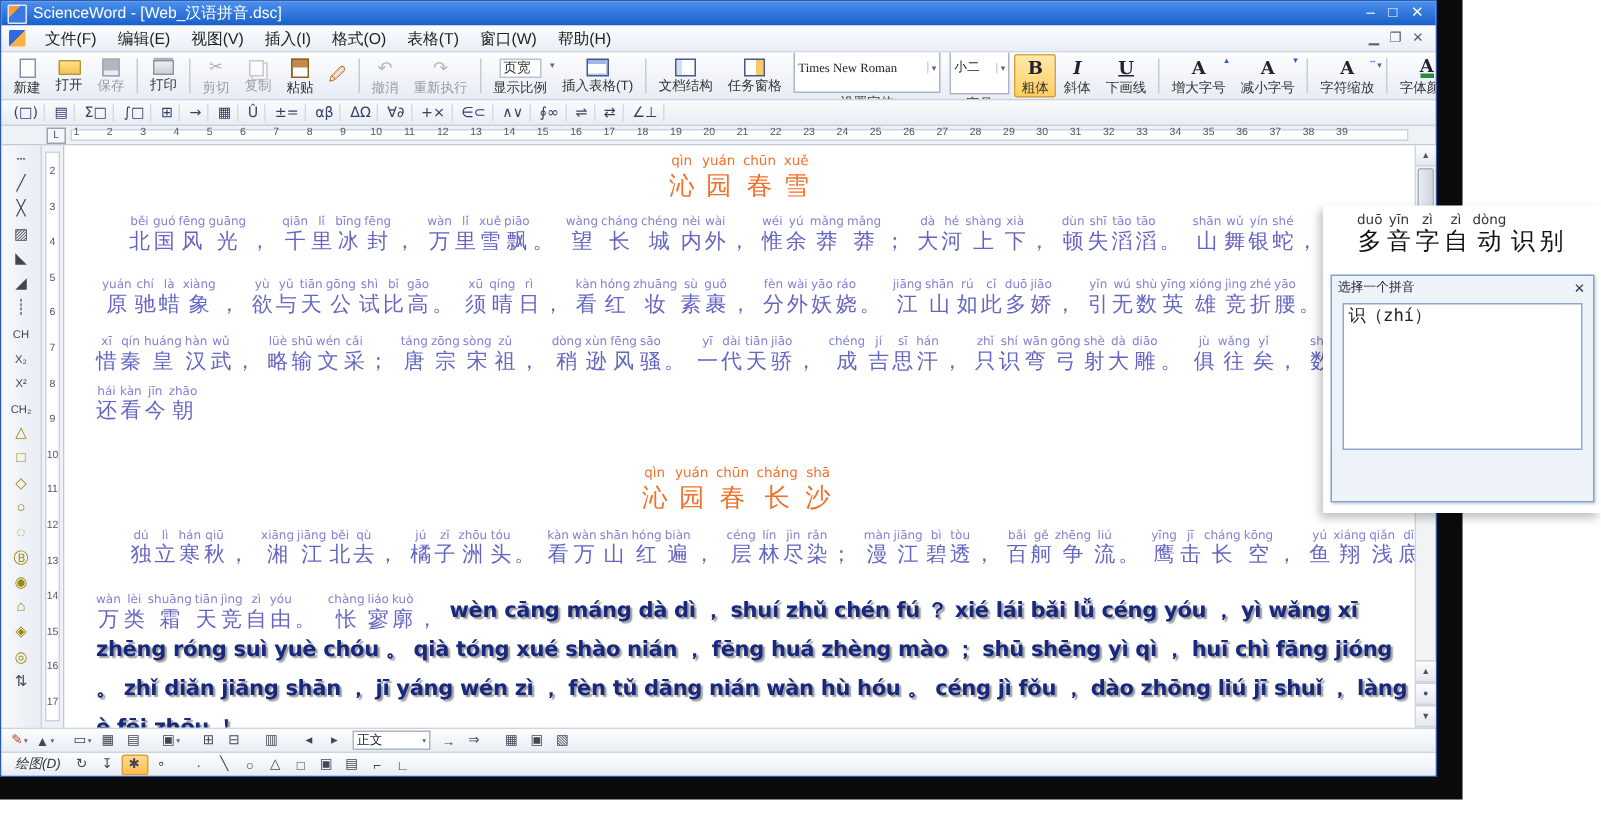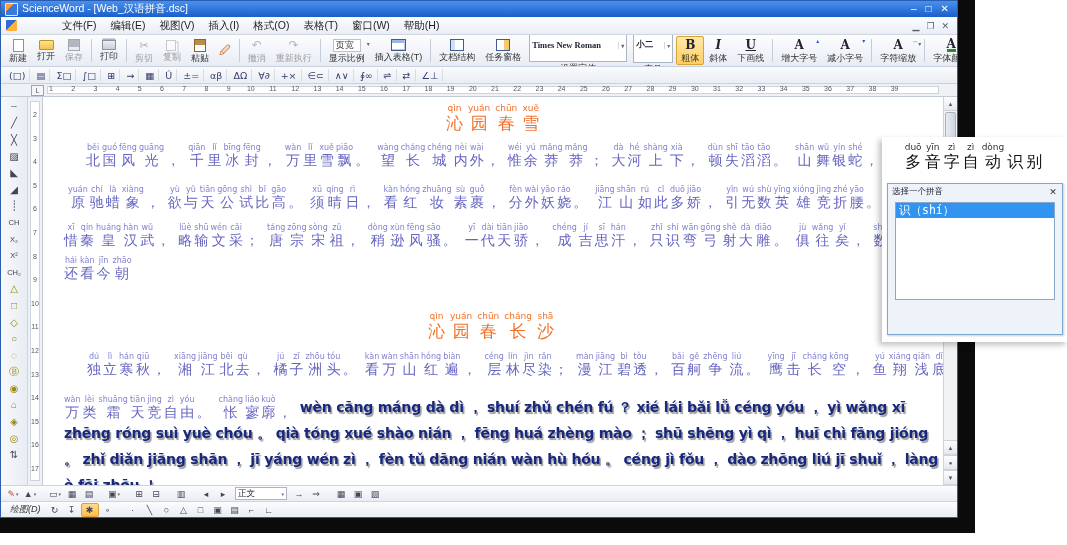--- a/index.html
+++ b/index.html
@@ -13,21 +13,21 @@
   
   #win{position:absolute;left:0;top:0;width:958px;height:518px;background:#eef2f8;display:flex;flex-direction:column;z-index:1;border:1px solid #2a5db0;box-sizing:border-box;}
 
   
   #titlebar{height:16px;background:linear-gradient(#4a90ee,#1a5fc8);display:flex;align-items:center;padding:0 4px;color:#fff;font-size:10.5px;flex:0 0 auto;}
   #appicon{width:11px;height:11px;margin-right:4px;background:linear-gradient(135deg,#ff9a3c 0 35%,#3a7ae0 35%);border:1px solid #dfe8ff;border-radius:1px;}
   #wctrl{margin-left:auto;display:flex;gap:9px;padding-right:4px;}
   #wctrl span{font-size:10px;line-height:10px;cursor:default;}
 
   
-  #menubar{height:17px;background:linear-gradient(#fbfcfe,#e9eef6);border-bottom:1px solid #cfd6e0;display:flex;align-items:center;padding:0 3px;flex:0 0 auto;gap:32px;}
+  #menubar{height:17px;background:linear-gradient(#fbfcfe,#e9eef6);border-bottom:1px solid #cfd6e0;display:flex;align-items:center;padding:0 3px;flex:0 0 auto;}
   #menuicon{width:11px;height:11px;margin:0 6px 0 2px;background:linear-gradient(135deg,#2a6be0 0 50%,#ffb13c 50%);border-radius:1px;}
   .menu-item{font-size:10.5px;color:#222;padding:1px 7px;cursor:default;}
   #dctrl{margin-left:auto;display:flex;gap:7px;padding-right:5px;color:#55606e;font-size:9px;}
 
   
   #toolbar{height:29px;background:linear-gradient(#fdfdfe,#e7ecf4);border-bottom:1px solid #c9d1dc;display:flex;align-items:stretch;padding:1px 2px 1px 3px;flex:0 0 auto;white-space:nowrap;overflow:hidden;}
   .tbtn{display:flex;flex-direction:column;align-items:center;justify-content:center;padding:0 5px;border-radius:2px;cursor:default;position:relative;}
   .tbtn.active{background:linear-gradient(#ffe9aa,#ffcf62);border:1px solid #d8a239;padding:0 4px;}
   .tbtn.disabled{opacity:.45;filter:grayscale(.8);}
   .tlabel{font-size:9px;color:#333;line-height:10px;margin-top:1px;}
@@ -47,21 +47,21 @@
   .ic-redo:before{content:"↷";font-size:12px;color:#3a6bd0;}
   .ic-table{width:13px;height:10px;border:1px solid #41598e;background:linear-gradient(#9db8e8 0 3px,#fff 3px),#fff;background-size:100% 100%;box-shadow:inset -4px 0 0 -3px #b9c9e6,inset 0 -3px 0 -2px #b9c9e6;}
   .ic-docmap{width:12px;height:10px;border:1px solid #41598e;background:linear-gradient(90deg,#cfe0f8 0 4px,#fff 4px);}
   .ic-panel{width:12px;height:10px;border:1px solid #41598e;background:linear-gradient(90deg,#fff 0 7px,#f8c86a 7px);}
   .glyph{font-family:"DejaVu Serif","Liberation Serif",serif;font-size:12px;font-weight:bold;color:#223;line-height:13px;}
   .g-italic .glyph{font-style:italic;}
   .g-underline .glyph{text-decoration:underline;}
   .mk{font-size:6px;line-height:6px;color:#2a5ad0;position:absolute;top:2px;right:3px;}
   .g-color .glyph{border-bottom:3px solid #2a8a3a;line-height:10px;}
   .fontbox{display:flex;flex-direction:column;justify-content:center;margin:0 3px;}
-  .fontinput{border:1px solid #aab4c2;background:#fff;height:12px;display:flex;align-items:center;font-size:8.5px;padding:11px 2px;color:#223;position:relative;font-weight:bold;}
+  .fontinput{border:1px solid #aab4c2;background:#fff;height:12px;display:flex;align-items:center;font-size:8.5px;padding:11px 2px;color:#223;position:relative;}
   .fontinput .fi-dd{margin-left:auto;font-size:6px;color:#667;border-left:1px solid #cfd6e0;padding-left:2px;}
   .fontcap{font-size:9px;color:#333;text-align:center;line-height:10px;margin-top:1px;}
   .fname{width:92px;font-family:"Liberation Serif",serif;}
   .fsize{width:34px;}
 
   
   #mathbar{height:16px;background:linear-gradient(#fafbfd,#e9edf4);border-bottom:1px solid #c9d1dc;display:flex;align-items:center;padding:0 4px;gap:2px;flex:0 0 auto;overflow:hidden;}
   .msym{font-size:9.5px;color:#35406a;padding:0 4px;border-right:1px solid #d6dce6;height:12px;display:flex;align-items:center;cursor:default;font-family:"DejaVu Sans",sans-serif;}
 
   
@@ -1005,17 +1005,17 @@
         </span><span class="tok">
           <span class="py"></span>
           <span class="hz">别</span>
         </span></div>
     <div id="dlg">
       <div id="dlg-title">
         <span>选择一个拼音</span>
         <span id="dlg-close">✕</span>
       </div>
       <div id="dlg-list">
-          <div class="opt sel">识（shí）</div>
+          <div class="opt">识（zhí）</div>
         </div>
     </div>
   </div>
 </div>
 
 </body></html>

